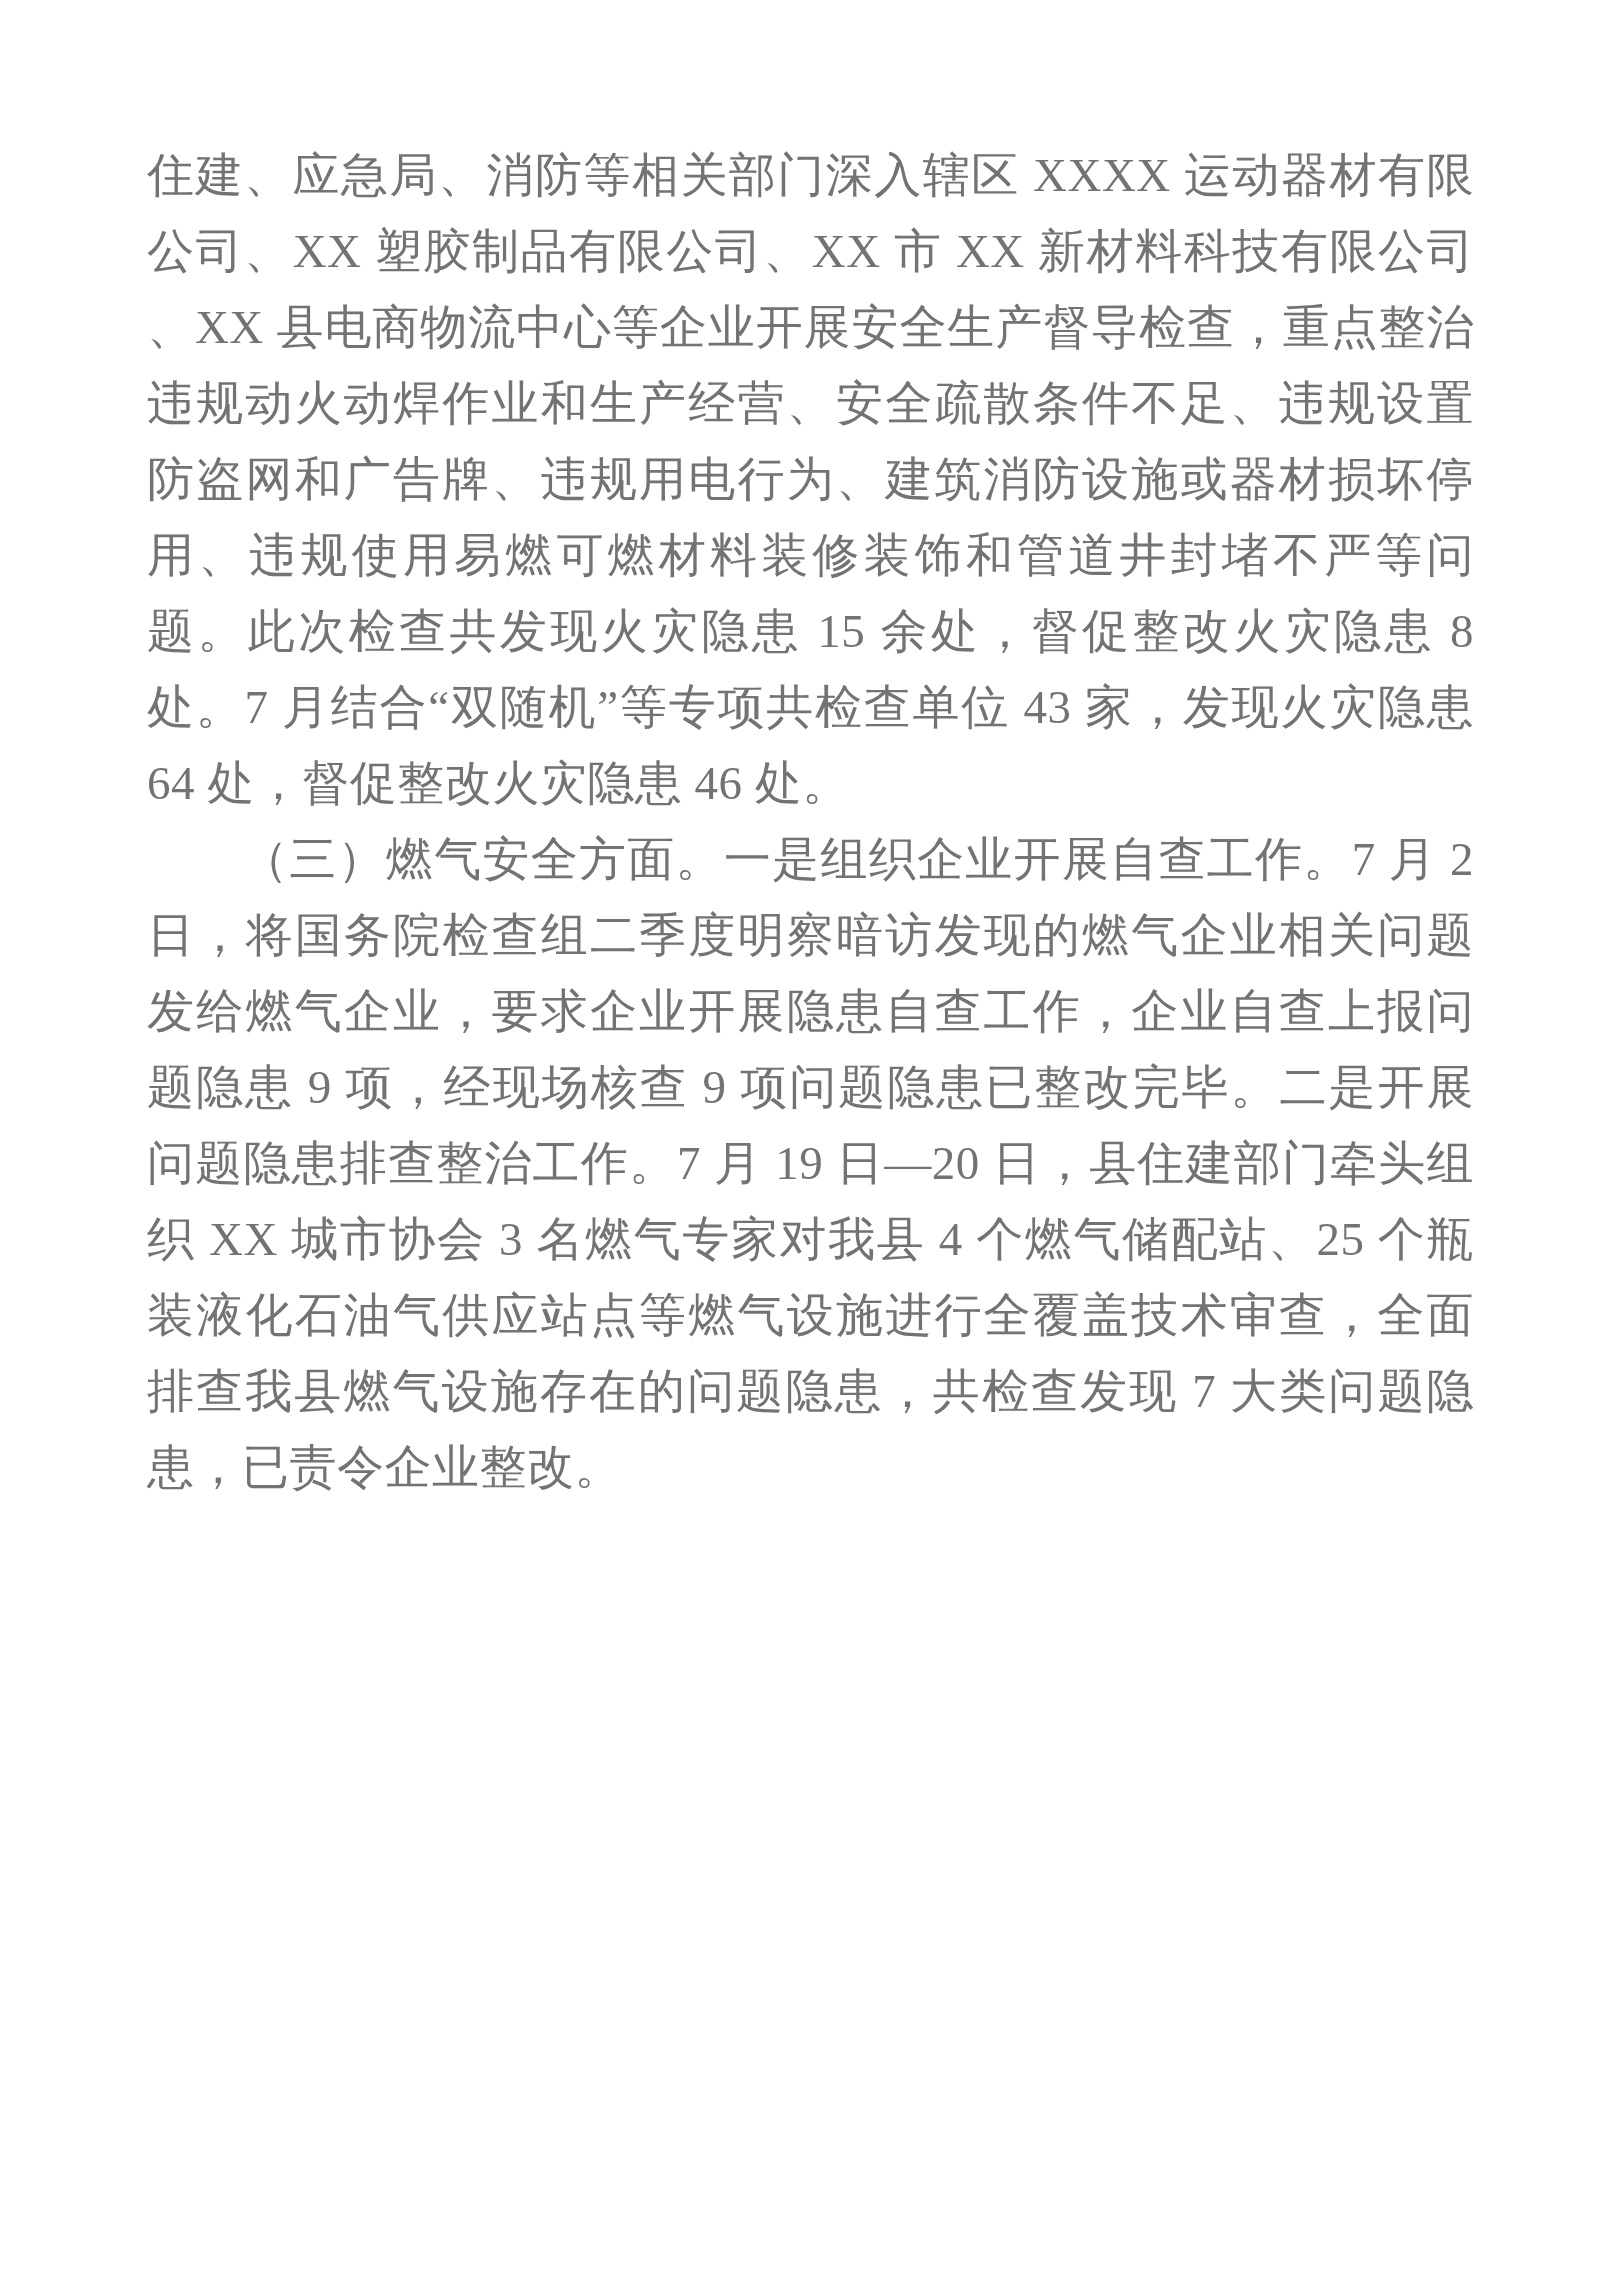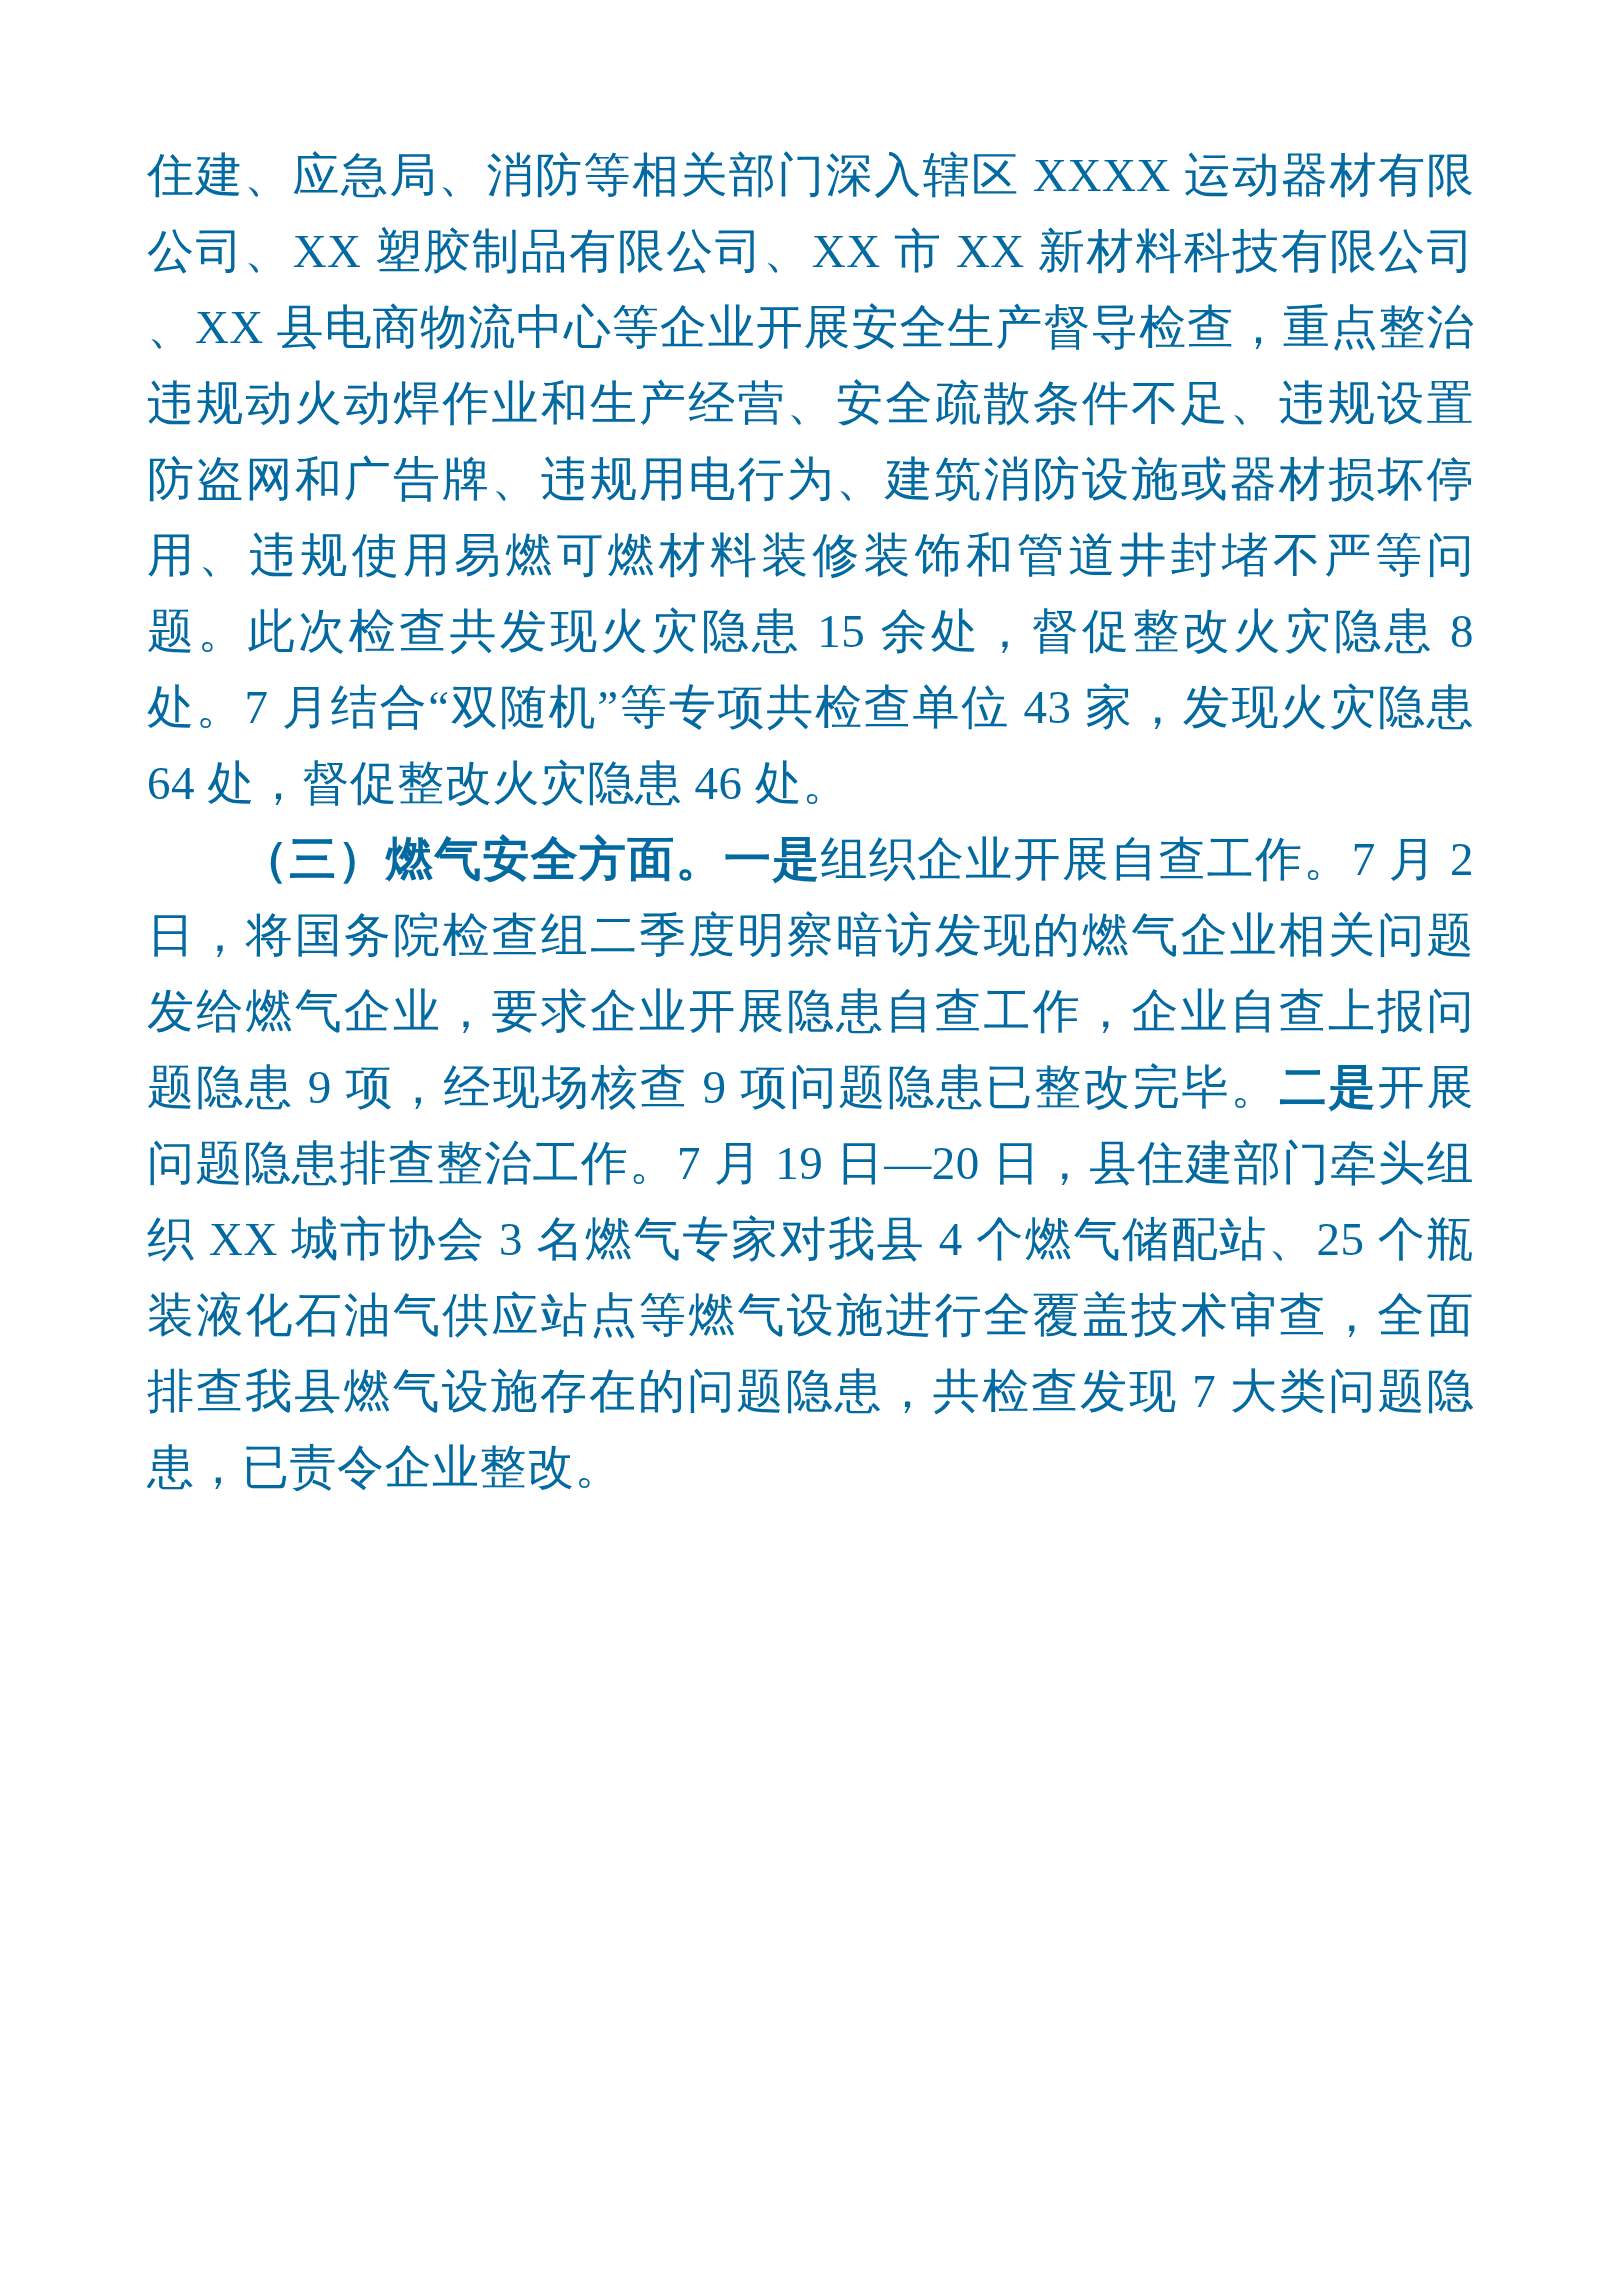--- a/index.html
+++ b/index.html
@@ -8,21 +8,21 @@
     background: #ffffff;
   }
   .page {
     position: relative;
     width: 1621px;
     height: 2293px;
     background: #ffffff;
     box-sizing: border-box;
     overflow: hidden;
     font-family: "Liberation Serif", "DejaVu Serif", serif;
-    color: #0369a1;
+    color: #737373;
   }
   .doc-body {
     box-sizing: border-box;
     padding: 137px 147px 0 147px;
     font-size: 47px;
     line-height: 76px;
     text-align: justify;
     text-justify: inter-ideograph;
     letter-spacing: 0.5px;
     word-break: break-all;
@@ -31,21 +31,21 @@
     margin: 0;
     padding: 0;
   }
   p.para.indent {
     text-indent: 2em;
   }
   .run {
     font-weight: 400;
   }
   .run.bold {
-    font-weight: 700;
+    font-weight: 400;
   }
 </style>
 </head>
 <body>
 
 <div class="page">
   <div class="doc-body" id="doc-body">
       <p class="para"><span class="run">住建、应急局、消防等相关部门深入辖区 XXXX 运动器材有限公司、XX 塑胶制品有限公司、XX 市 XX 新材料科技有限公司 、XX 县电商物流中心等企业开展安全生产督导检查，重点整治违规动火动焊作业和生产经营、安全疏散条件不足、违规设置防盗网和广告牌、违规用电行为、建筑消防设施或器材损坏停用、违规使用易燃可燃材料装修装饰和管道井封堵不严等问题。此次检查共发现火灾隐患 15 余处，督促整改火灾隐患 8 处。7 月结合“双随机”等专项共检查单位 43 家，发现火灾隐患 64 处，督促整改火灾隐患 46 处。</span></p>
       <p class="para indent"><span class="run bold">（三）燃气安全方面。一是</span><span class="run">组织企业开展自查工作。7 月 2 日，将国务院检查组二季度明察暗访发现的燃气企业相关问题发给燃气企业，要求企业开展隐患自查工作，企业自查上报问题隐患 9 项，经现场核查 9 项问题隐患已整改完毕。</span><span class="run bold">二是</span><span class="run">开展问题隐患排查整治工作。7 月 19 日—20 日，县住建部门牵头组织 XX 城市协会 3 名燃气专家对我县 4 个燃气储配站、25 个瓶装液化石油气供应站点等燃气设施进行全覆盖技术审查，全面排查我县燃气设施存在的问题隐患，共检查发现 7 大类问题隐患，已责令企业整改。</span></p>
     </div>

